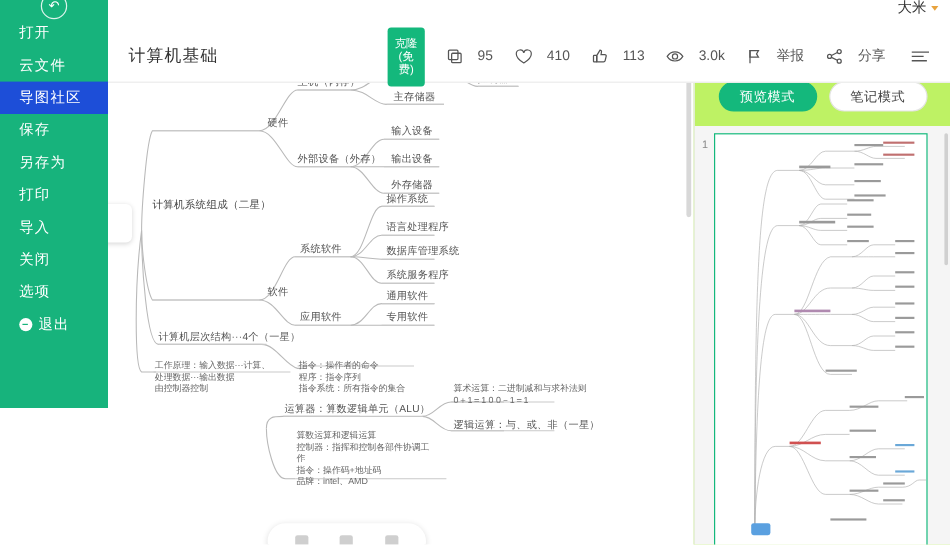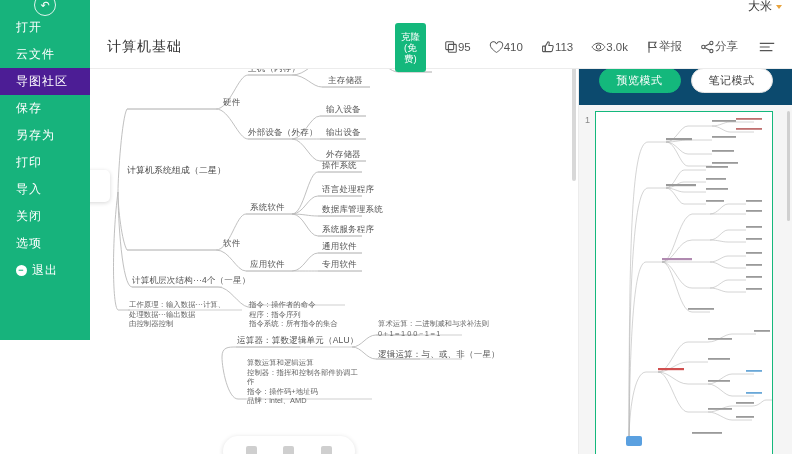--- a/index.html
+++ b/index.html
@@ -39,21 +39,21 @@
     width:22px;height:22px;border-radius:50%;
     border:1.6px solid rgba(255,255,255,.85);
     display:flex;align-items:center;justify-content:center;
     color:#fff;font-size:11px;line-height:1;
   }
   .side-item {
     height:27px; display:flex; align-items:center;
     padding-left:16px; color:#ffffff; font-size:12px;
     letter-spacing:1px; cursor:pointer;
   }
-  .side-item.active { background:#4c1d95; }
+  .side-item.active { background:#1d4ed8; }
   .side-item .dot-icon {
     width:11px;height:11px;border-radius:50%;
     background:#fff; color:#17b37c;
     display:inline-flex;align-items:center;justify-content:center;
     font-size:9px;line-height:1;margin-right:5px;font-weight:bold;
   }
 
   
   .header {
     position:absolute; left:90px; top:13px; right:0; height:44px;
@@ -63,21 +63,21 @@
   .doc-title { margin-left:17px; font-size:14px; color:#333; letter-spacing:1px; }
   .header-spacer { flex:1; }
   .clone-btn {
     background:#14b87c; color:#fff; border:none; border-radius:3px;
     width:31px; min-height:49px; font-size:9.5px; line-height:11px;
     text-align:center; padding:3px 2px; cursor:pointer;
     display:flex; flex-direction:column; align-items:center; justify-content:center;
     margin-top:2px;
   }
   .stat {
-    display:flex; align-items:center; gap:0;
+    display:flex; align-items:center; gap:12px;
     margin-left:18px; color:#555; font-size:11.5px; cursor:pointer;
   }
   .stat svg { display:block; }
   .stat .lbl { white-space:nowrap; }
   .menu-btn { margin-left:20px; margin-right:16px; cursor:pointer; display:flex; align-items:center;}
 
   
   .canvas {
     position:absolute; left:0; top:57px; right:214px; bottom:0;
     background:#fff; overflow:hidden;
@@ -110,21 +110,21 @@
     background:#fff; border-radius:15px;
     box-shadow:0 1px 5px rgba(0,0,0,.14);
     display:flex; align-items:center; justify-content:space-around;
     padding:0 10px;
   }
   .bt-ico { width:11px;height:11px; border-radius:2px; background:#cfcfcf; }
 
   
   .right-panel {
     position:absolute; right:0; top:57px; width:214px; bottom:0;
-    background:#0c4a6e; border-left:1px solid #ececec;
+    background:#bef264; border-left:1px solid #ececec;
   }
   .mode-row {
     display:flex; align-items:center; justify-content:center;
     gap:10px; margin-top:11px;
   }
   .mode-btn {
     width:82px; height:25px; border-radius:13px; font-size:11px;
     display:flex;align-items:center;justify-content:center; cursor:pointer;
     letter-spacing:.5px;
   }

